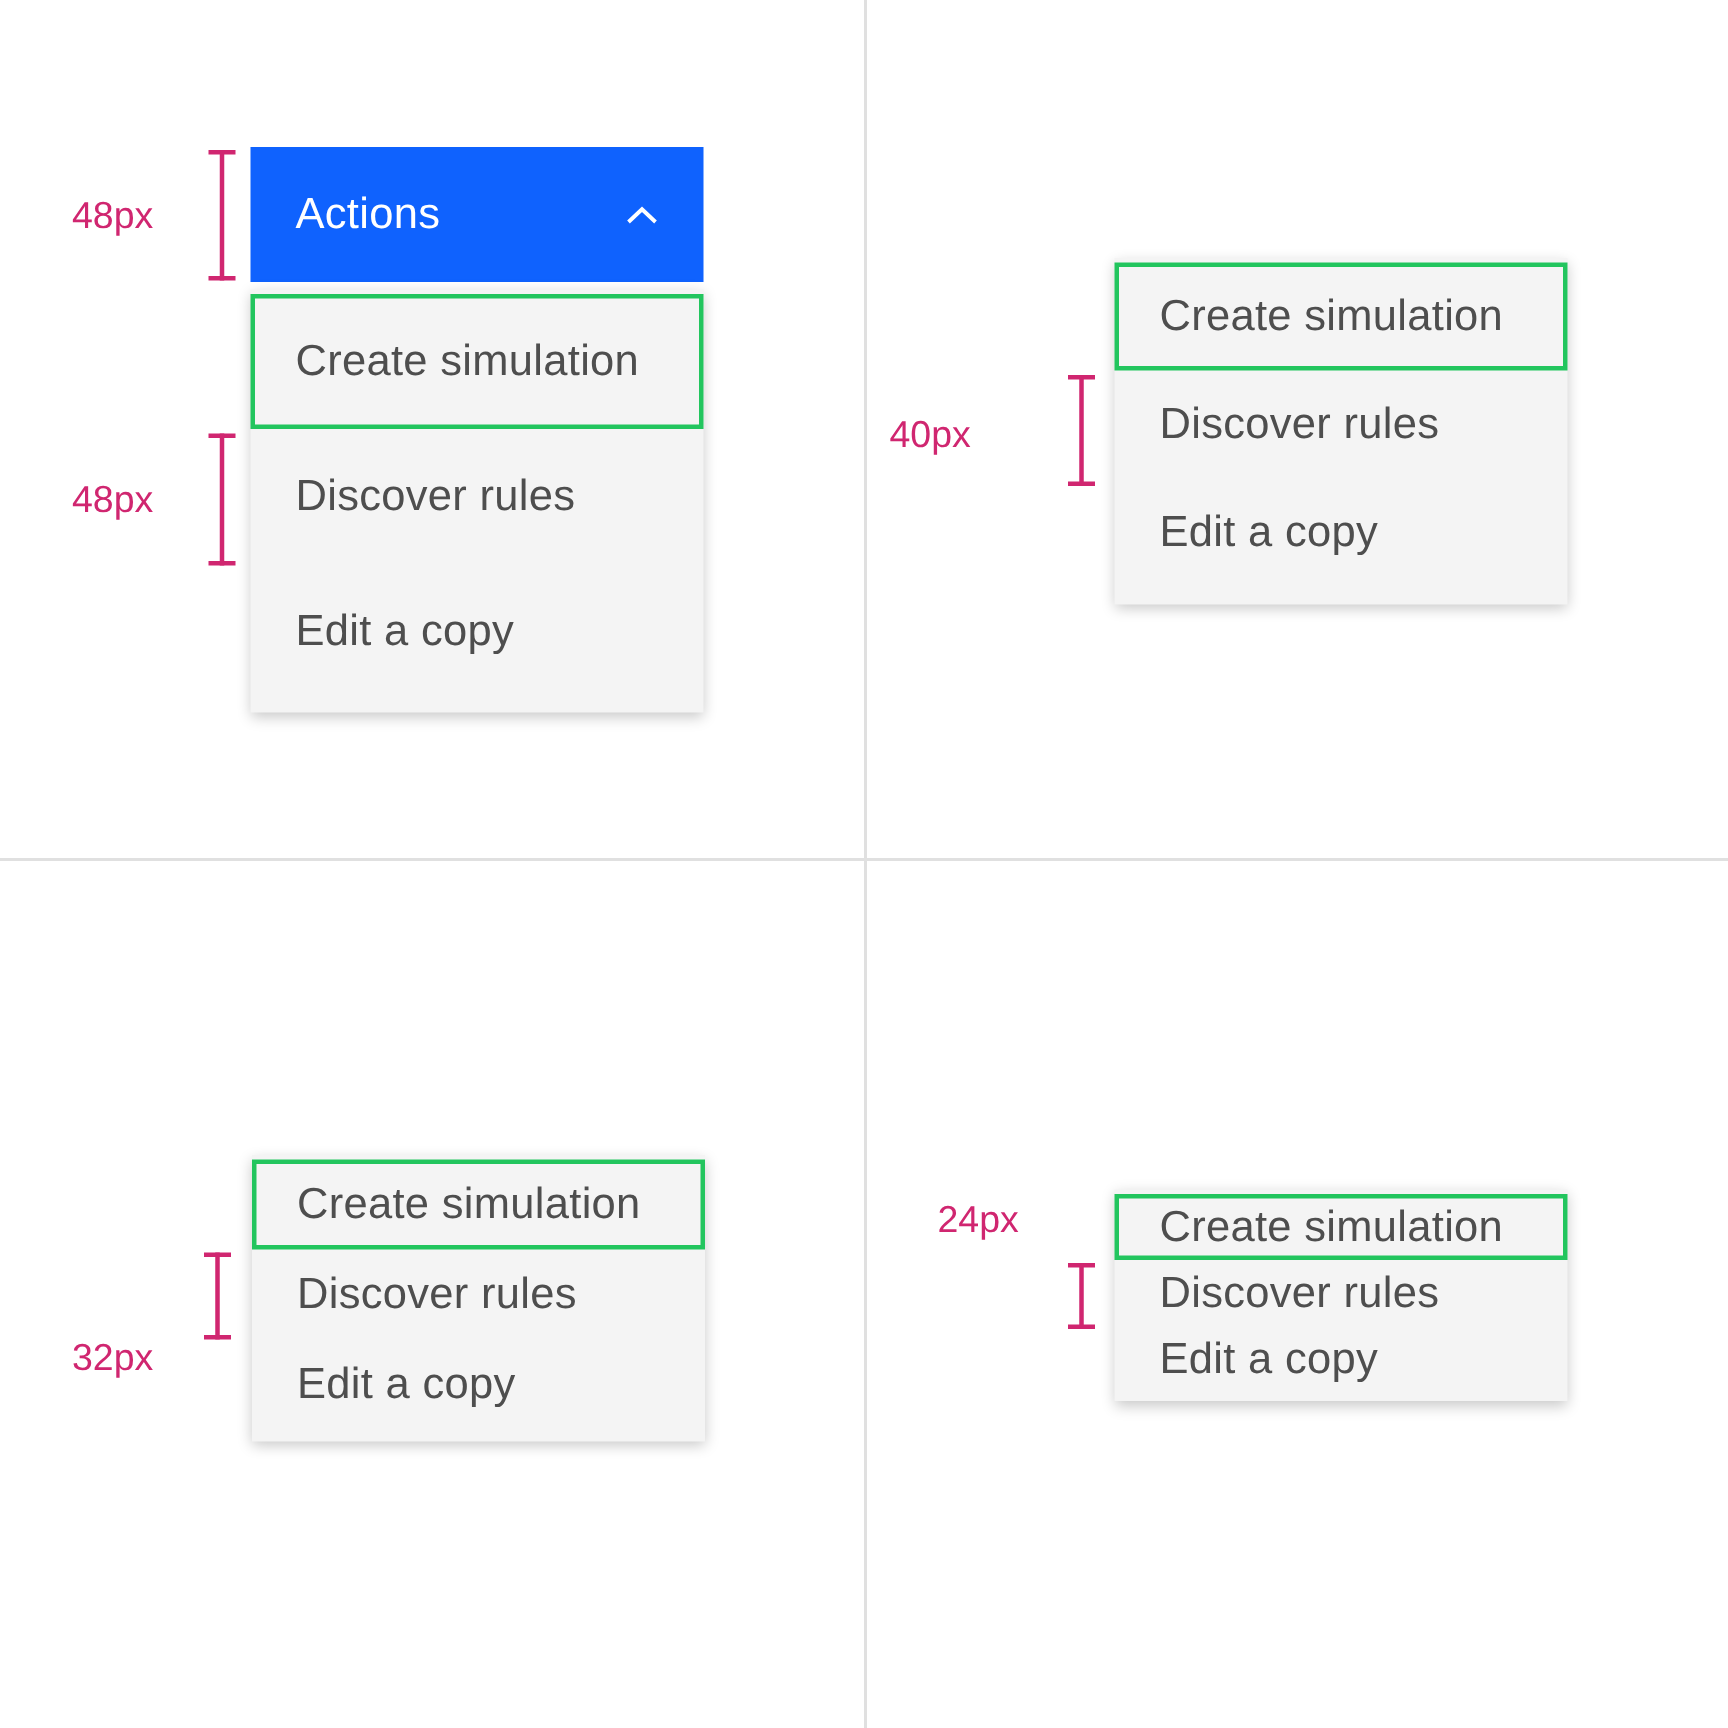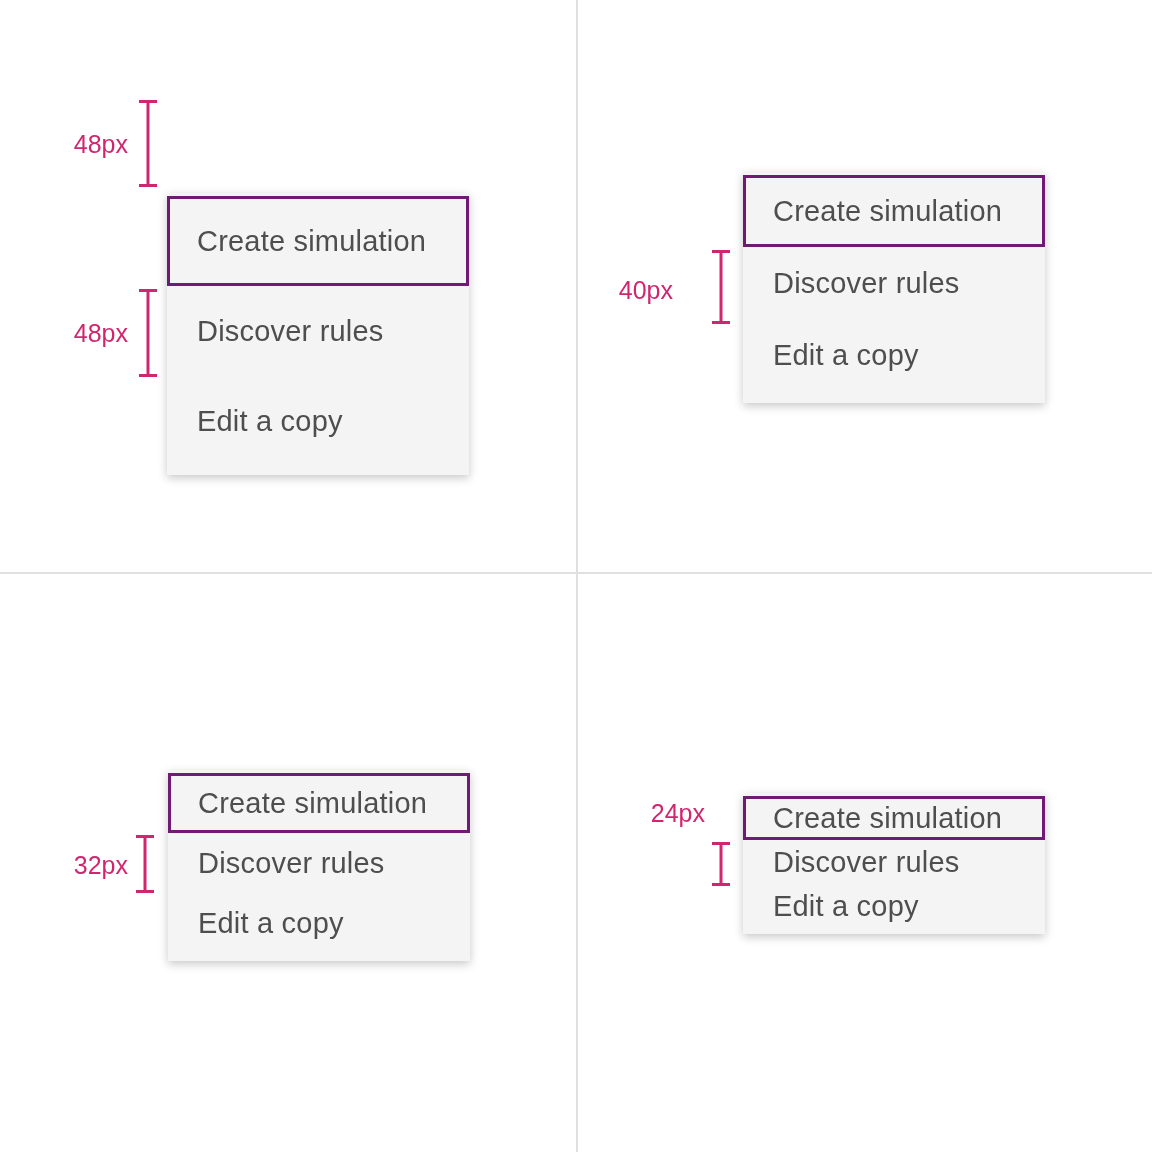--- a/index.html
+++ b/index.html
@@ -65,21 +65,21 @@
     display: flex;
     align-items: center;
     padding: 0 30px;
     box-sizing: border-box;
     color: #4e4e4e;
     font-size: 29px;
     letter-spacing: 0.2px;
     cursor: pointer;
   }
   .menu .item.focused {
-    border: 3px solid #701a75;
+    border: 3px solid #22c55e;
     padding: 0 27px;
   }
 
   .menu-48 { left: 167px; top: 193px; padding-bottom: 9px; }
   .menu-48 .item { height: 90px; }
 
   .menu-40 { left: 743px; top: 172px; padding-bottom: 12px; }
   .menu-40 .item { height: 72px; }
 
   .menu-32 { left: 168px; top: 770px; padding-bottom: 8px; }
@@ -115,45 +115,52 @@
   .b-q2  { left: 712px; top: 250px; height: 74px; }
   .b-q3  { left: 136px; top: 835px; height: 58px; }
   .b-q4  { left: 712px; top: 842px; height: 44px; }
 
   
   .mlabel {
     position: absolute;
     width: 80px;
     height: 30px;
     line-height: 30px;
-    text-align: right;
     color: #d02670;
     font-size: 25px;
   }
   .l-q1a { left: 48px;  top: 129px; }
   .l-q1b { left: 48px;  top: 318px; }
   .l-q2  { left: 593px; top: 275px; }
-  .l-q3  { left: 48px;  top: 850px; }
+  .l-q3  { left: 48px;  top: 890px; }
   .l-q4  { left: 625px; top: 798px; }
 </style>
 </head>
 <body>
 
 <div id="canvas">
 
   <div class="divider-v"></div>
   <div class="divider-h"></div>
 
   <div class="bracket b-q1a">
     <span class="cap-top"></span>
       <span class="vline"></span>
       <span class="cap-bottom"></span>
   </div>
   <div class="mlabel l-q1a">48px</div>
 
+  <button class="action-btn">
+    <span>Actions</span>
+    <span class="chevron">
+      <svg width="22" height="13" viewBox="0 0 22 13">
+        <path d="M2 11 L11 2.5 L20 11" fill="none" stroke="#ffffff" stroke-width="2.6"></path>
+      </svg>
+    </span>
+  </button>
 
   <div class="bracket b-q1b">
     <span class="cap-top"></span>
       <span class="vline"></span>
       <span class="cap-bottom"></span>
   </div>
   <div class="mlabel l-q1b">48px</div>
 
   <div class="menu menu-48">
     <div class="item focused">Create simulation</div>

